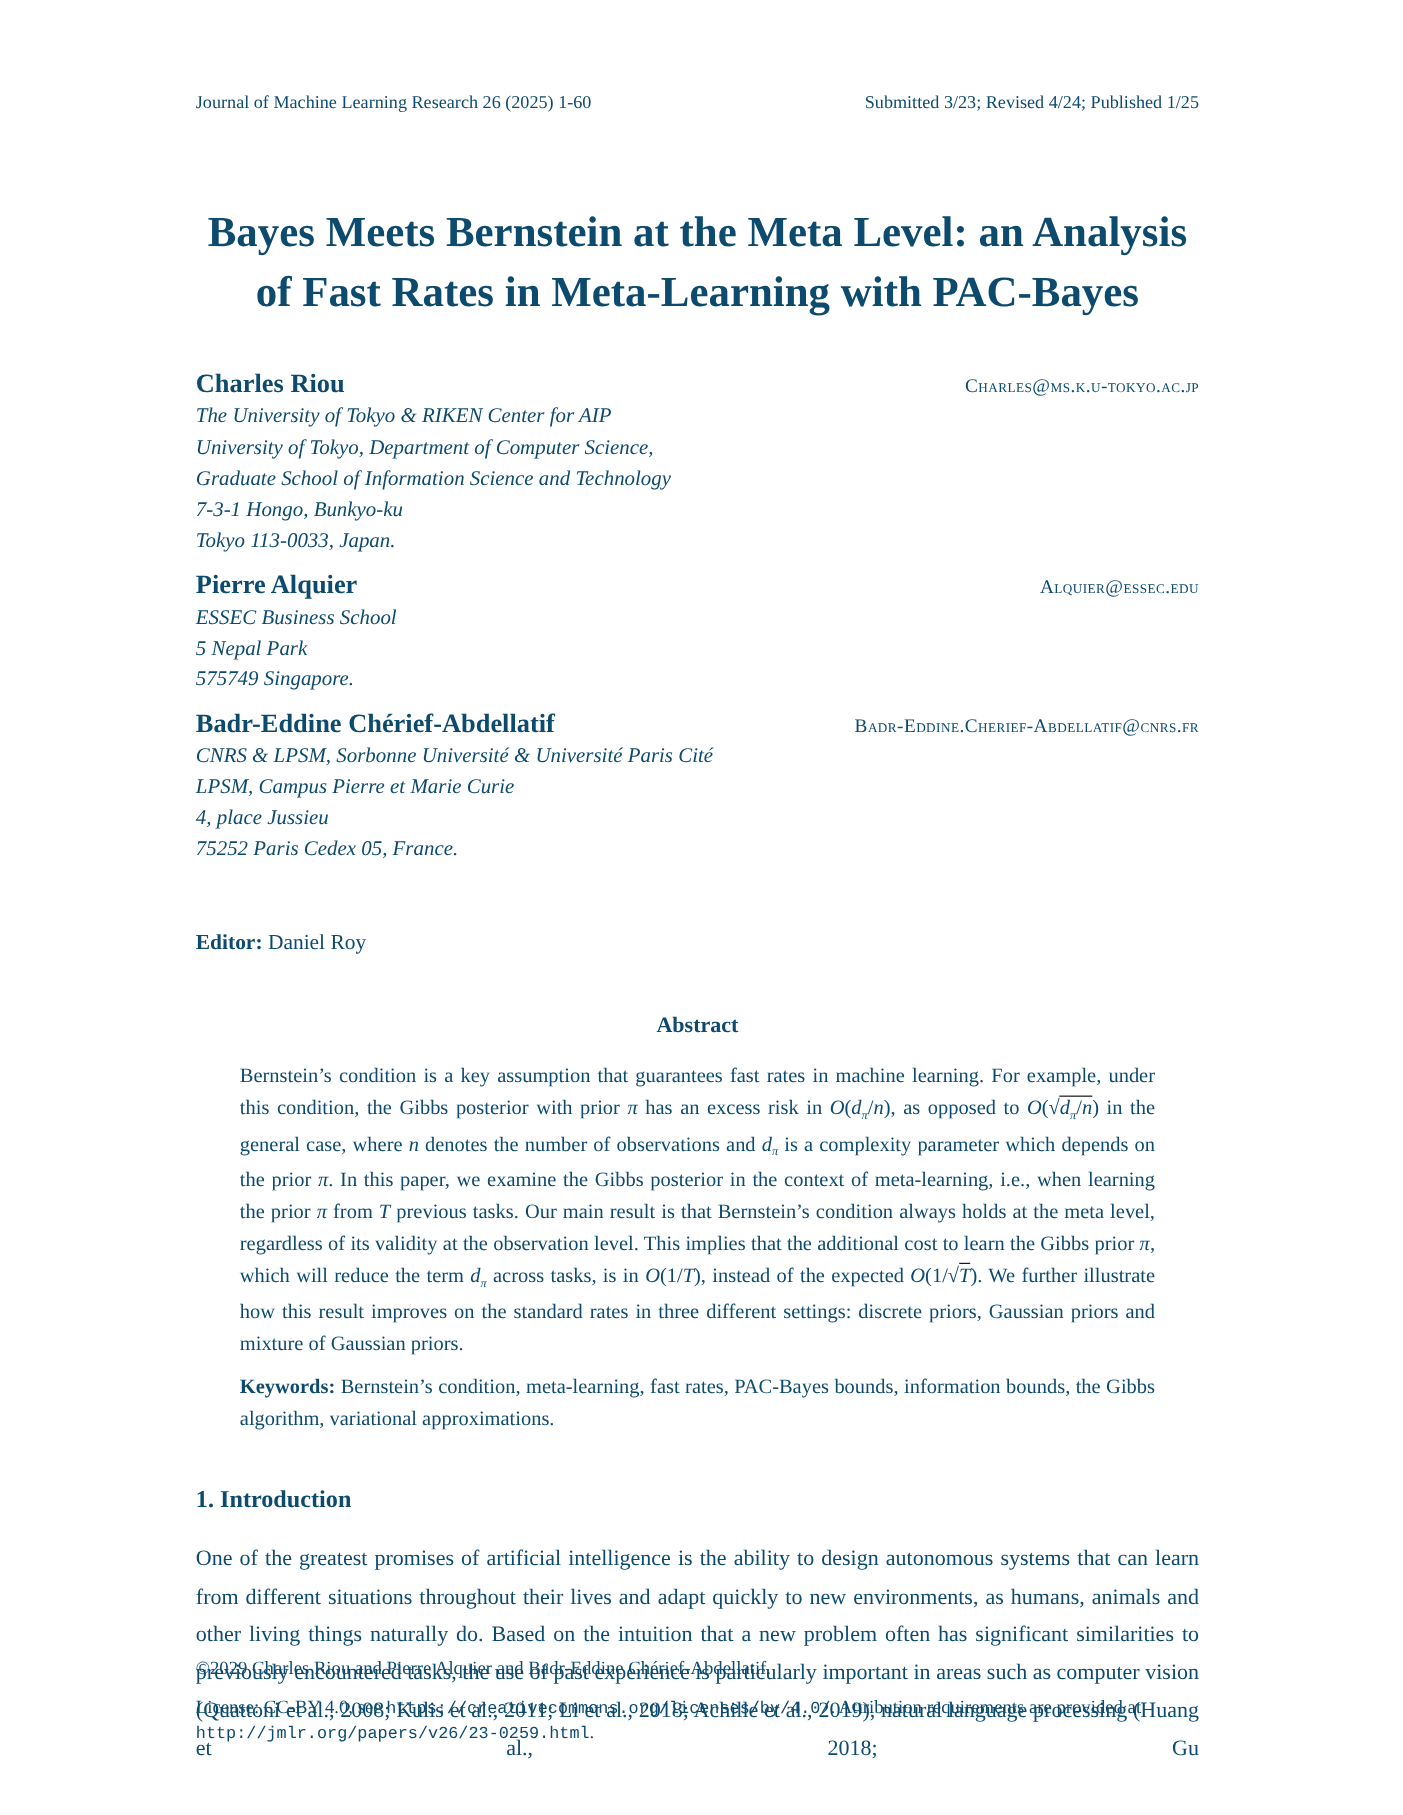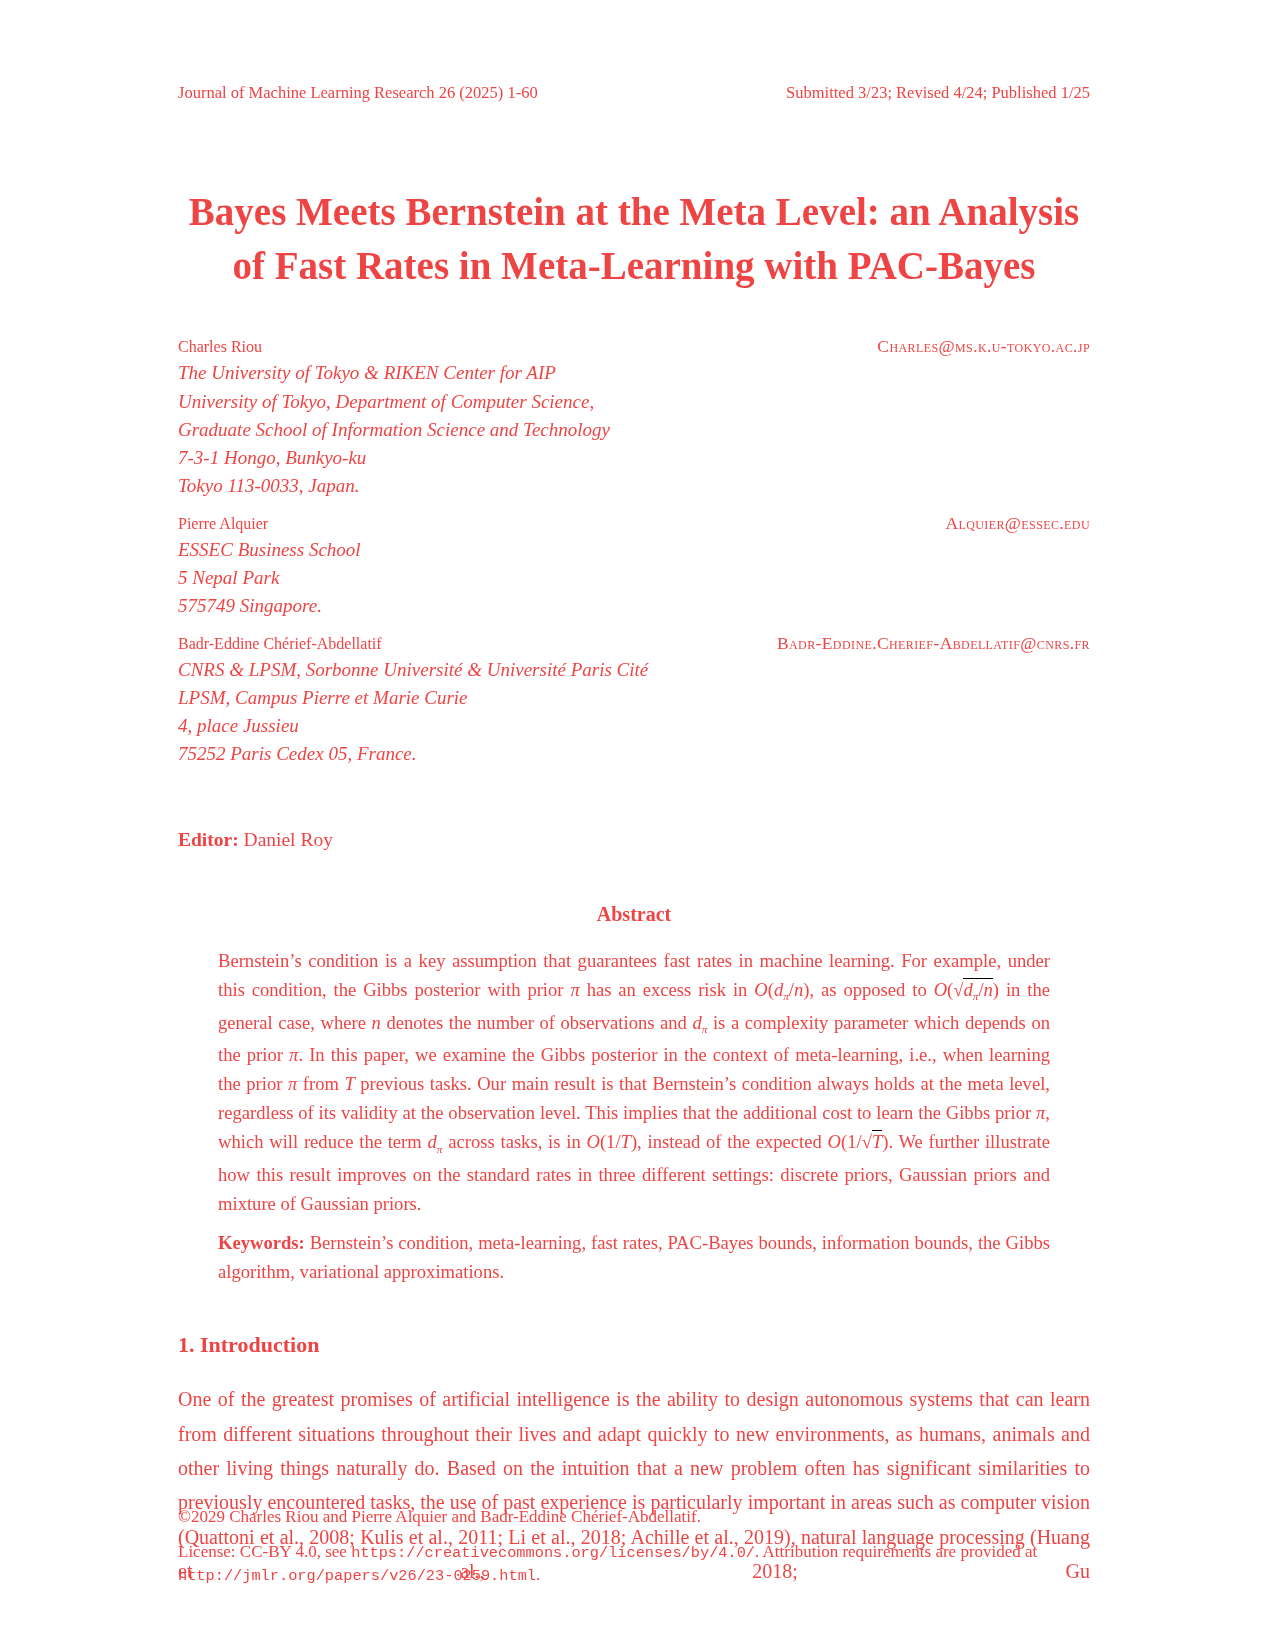--- a/index.html
+++ b/index.html
@@ -2,21 +2,21 @@
 <html><head>
 <meta charset="utf-8">
 <style>
   html, body { margin: 0; padding: 0; background: #e8e8e8; }
   .page {
     position: relative;
     width: 1275px;
     height: 1650px;
     margin: 0 auto;
     background: #ffffff;
-    color: #ef4444;
+    color: #0c4a6e;
     font-family: "Liberation Serif", "DejaVu Serif", serif;
     overflow: hidden;
     box-sizing: border-box;
     padding: 83px 185px 0 178px;
   }
   .running-head {
     display: flex;
     justify-content: space-between;
     font-size: 16.5px;
     line-height: 1.2;
@@ -29,21 +29,21 @@
     line-height: 1.38;
   }
   .authors { margin-top: 44px; }
   .author { margin-top: 14px; }
   .author:first-child { margin-top: 0; }
   .author-row {
     display: flex;
     justify-content: space-between;
     align-items: baseline;
   }
-  .author-name { font-size: 16px; font-weight: normal; }
+  .author-name { font-size: 24px; font-weight: bold; }
   .author-email {
     font-variant: small-caps;
     font-size: 17.5px;
     letter-spacing: 0.4px;
     white-space: nowrap;
   }
   .affil { font-style: italic; font-size: 19px; line-height: 1.33; margin-top: 3px; }
   .editor-line { margin-top: 62px; font-size: 19.5px; }
   .editor-line b { font-weight: bold; }
   .abstract { margin-top: 52px; }

